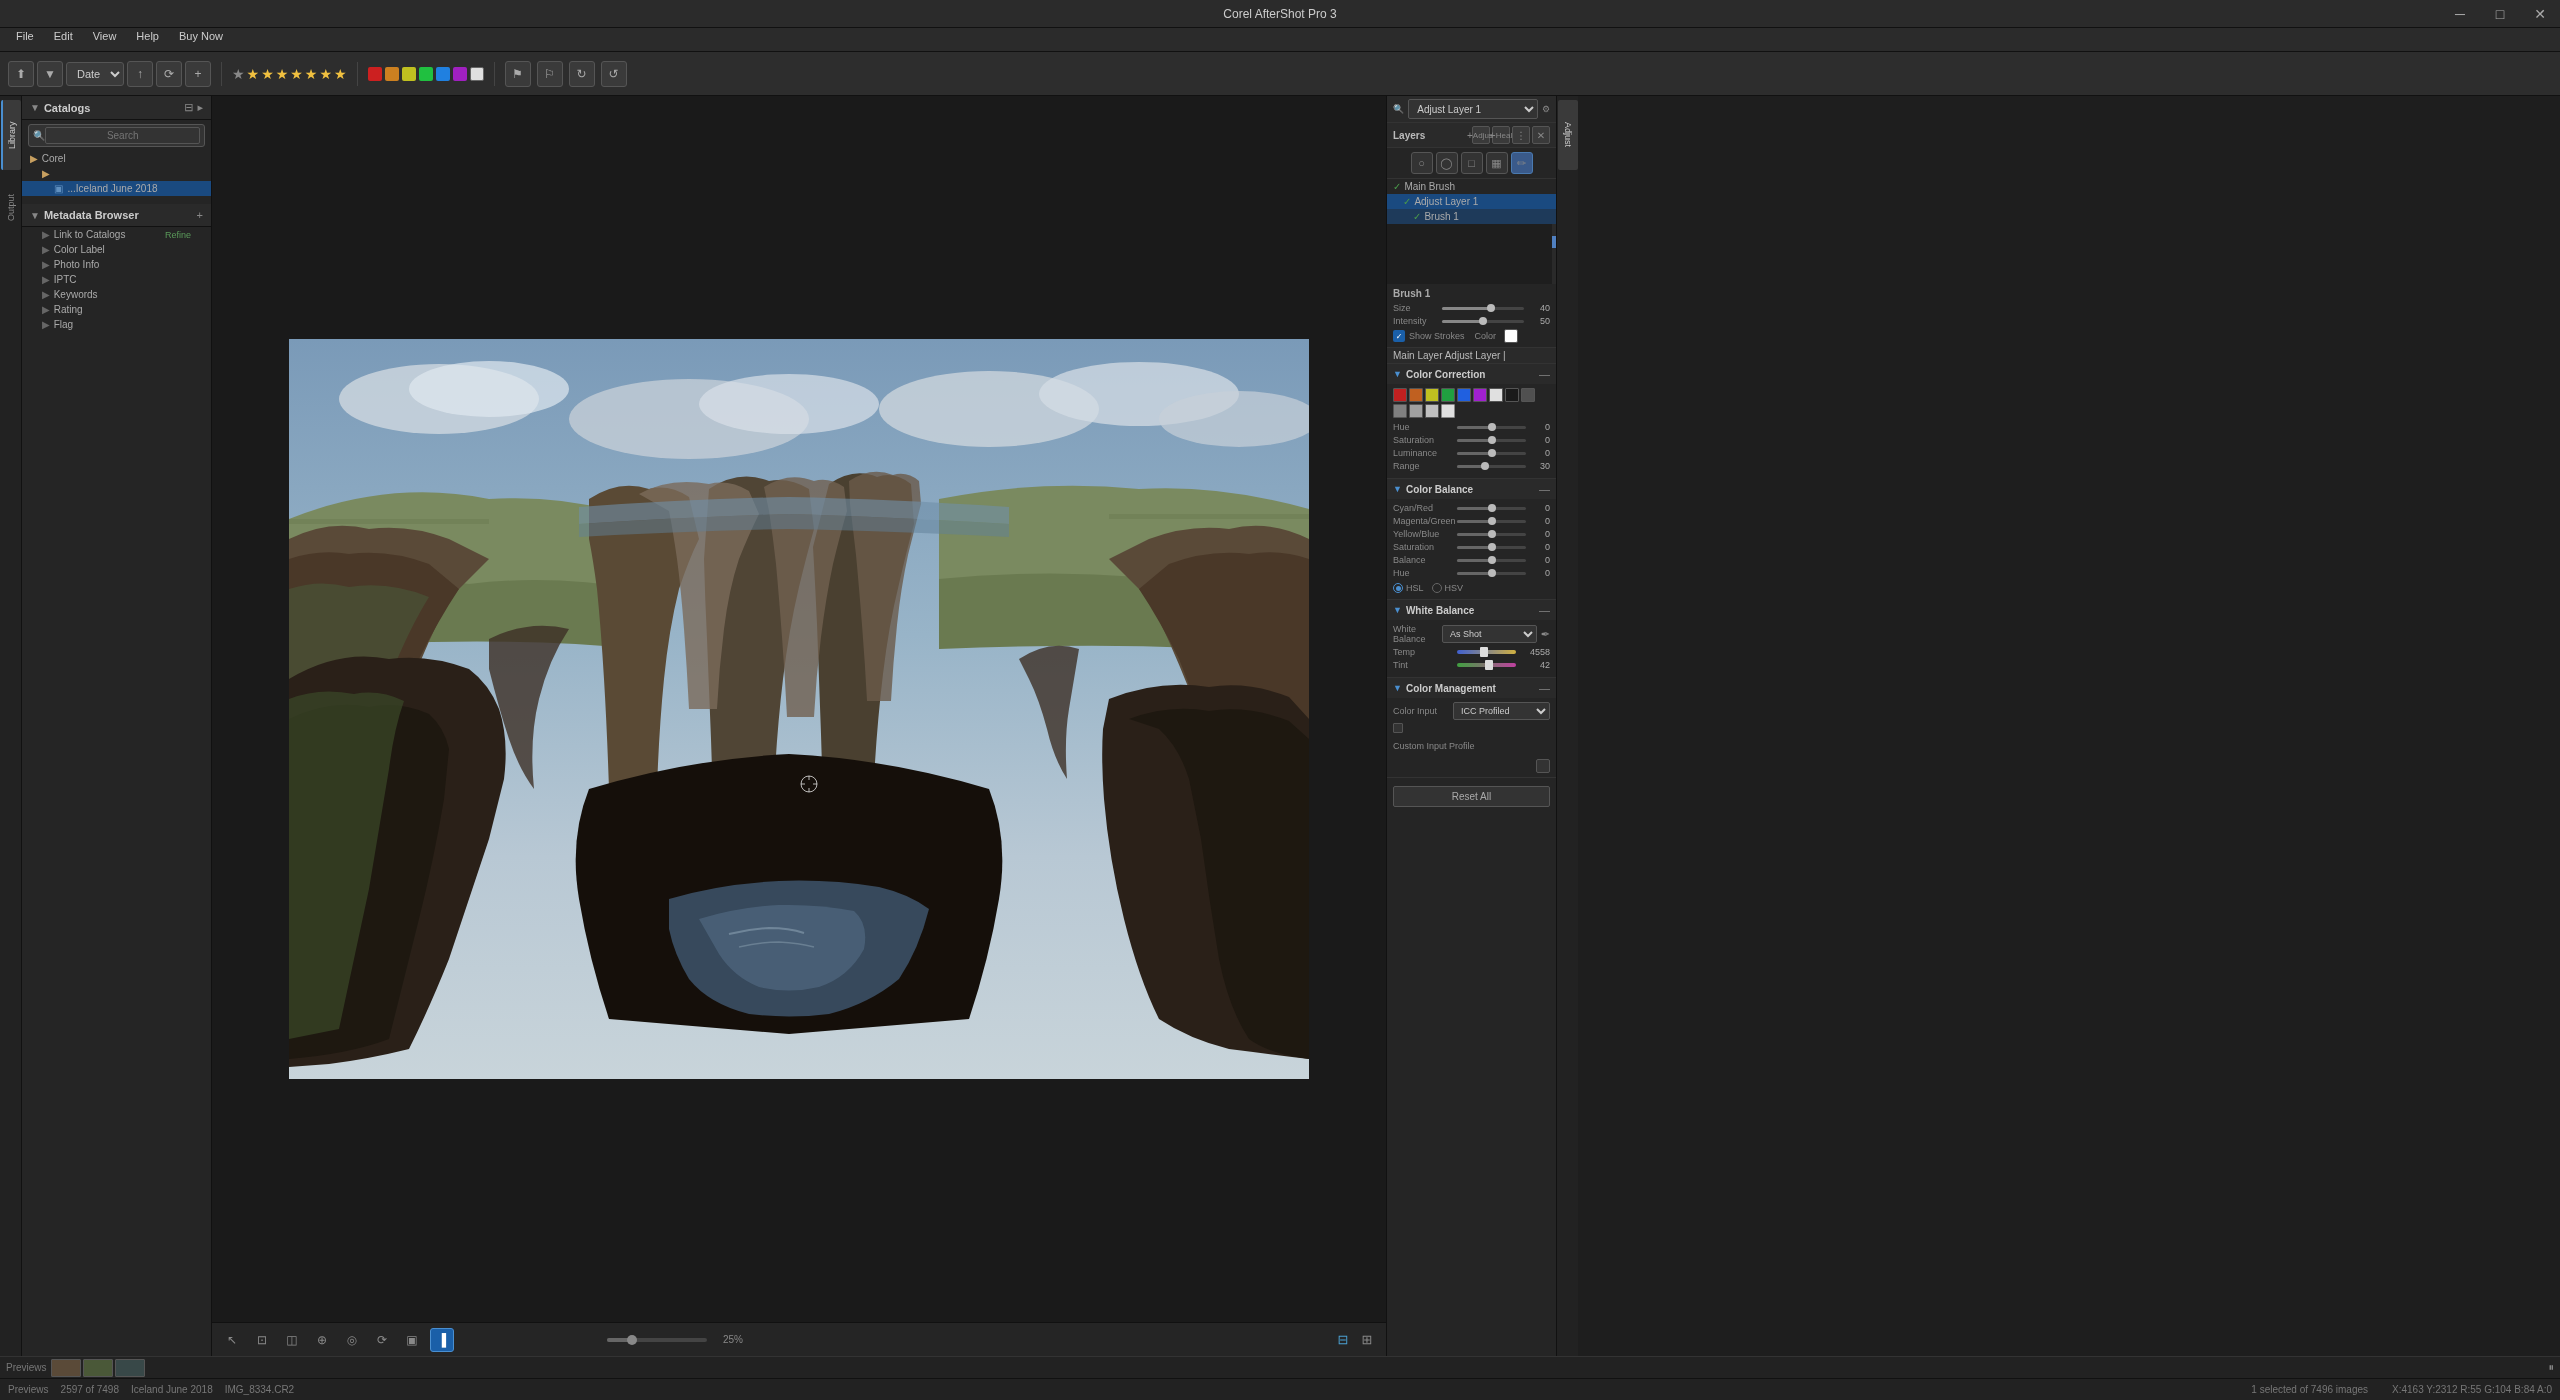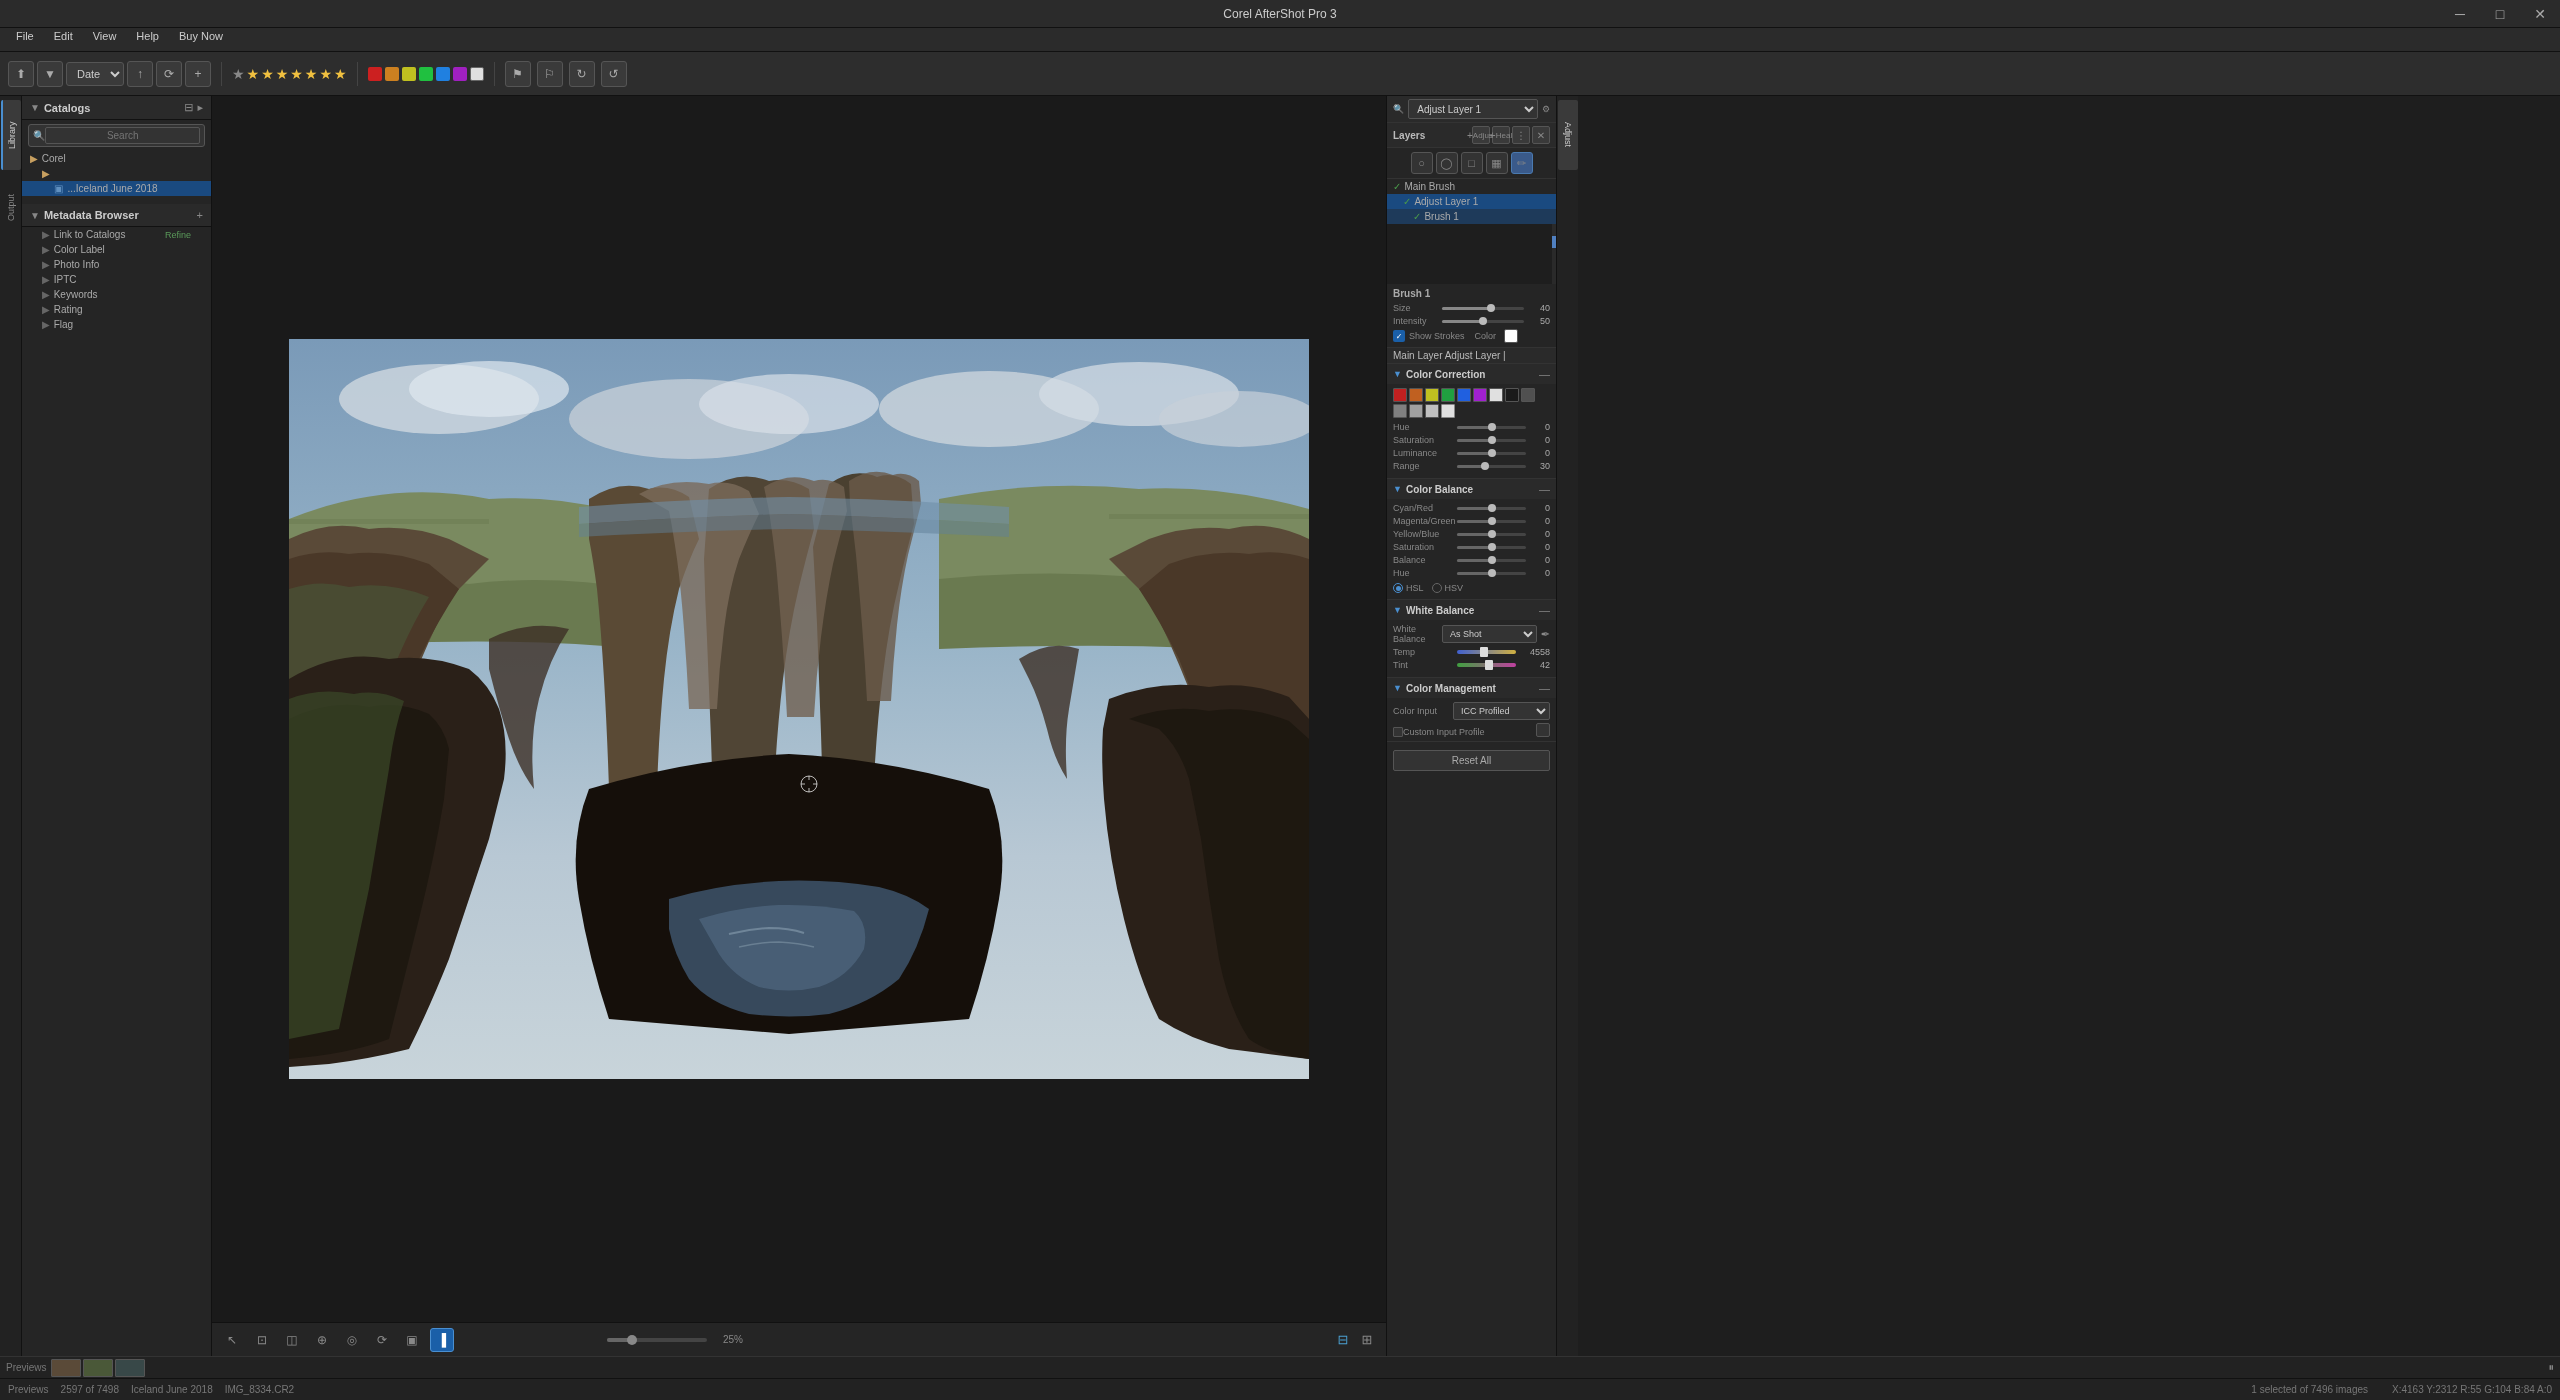--- a/index.html
+++ b/index.html
@@ -615,23 +615,24 @@
       color: #ccc;
       font-size: 9px;
       height: 18px;
       padding: 0 3px;
       border-radius: 2px;
       flex: 1;
     }
 
     .checkbox-row {
       display: flex;
-      align-items: flex-end;
-      gap: 0;
+      align-items: flex-start;
+      gap: 8px;
       margin-top: 3px;
+      flex-direction: column;
     }
     .small-checkbox {
       width: 10px;
       height: 10px;
       border: 1px solid #555;
       border-radius: 1px;
       background: #333;
     }
     .small-checkbox-label { color: #888; font-size: 9px; }
 

